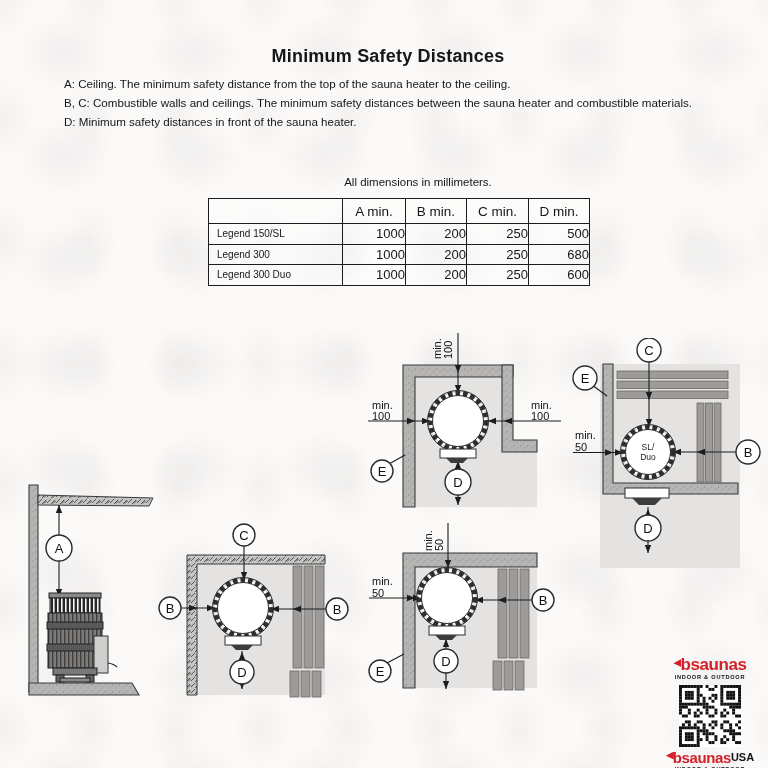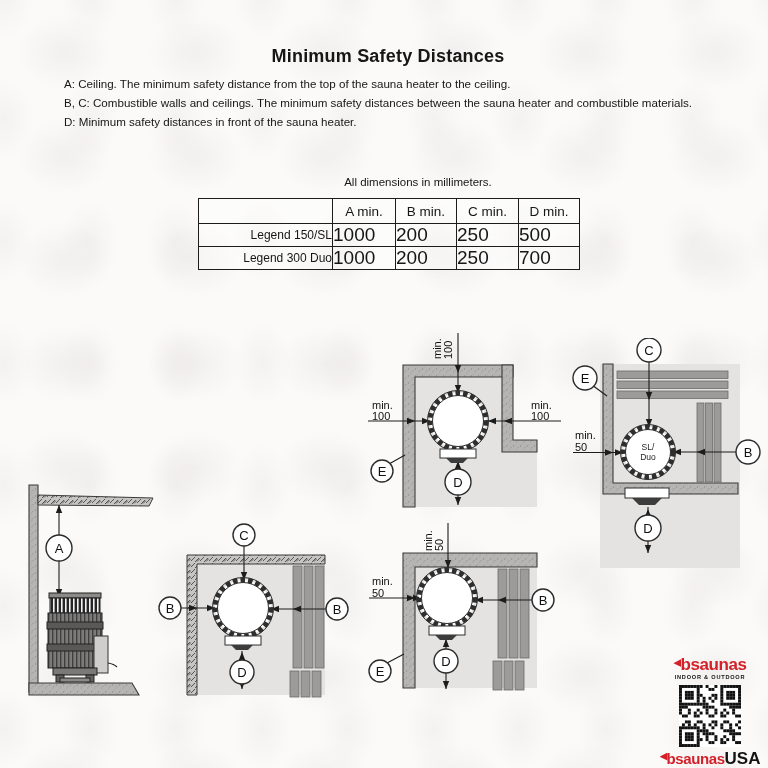--- a/index.html
+++ b/index.html
@@ -10,25 +10,25 @@
     background-image:
       radial-gradient(closest-side, rgba(160,152,148,.10), rgba(160,152,148,0) 72%),
       radial-gradient(closest-side, rgba(160,152,148,.08), rgba(160,152,148,0) 68%);
     background-size:130px 104px, 86px 122px;
     background-position:0 0, 47px 58px;
   }
   .abs{position:absolute;}
   #title{top:30px;left:4px;width:768px;text-align:center;font-size:18px;font-weight:bold;letter-spacing:.2px;margin-top:16px;}
   #notes{top:74px;left:20px;width:740px;font-size:11.6px;line-height:19.2px;margin-left:44px;}
   #caption{top:176px;left:258px;width:320px;text-align:center;font-size:11.5px;}
-  #dims-table{left:198px;top:198px;border-collapse:collapse;table-layout:fixed;background:rgba(255,255,255,.35);padding-left:12px;}
+  #dims-table{left:208px;top:198px;border-collapse:collapse;table-layout:fixed;background:rgba(255,255,255,.35);padding-left:12px;}
   #dims-table th,#dims-table td{border:1.6px solid #1c1c1c;padding:0;font-weight:normal;}
   #dims-table th{height:24px;font-size:13.5px;text-align:center;}
-  #dims-table td{height:19.5px;font-size:19px;text-align:left;}
-  #dims-table td.model{text-align:right;padding-left:8px;font-size:12px;}
+  #dims-table td{height:19.5px;font-size:13px;text-align:right;}
+  #dims-table td.model{text-align:left;padding-left:8px;font-size:10px;}
   .c0{width:133px;} .c1{width:62px;} .c2{width:60px;} .c3{width:61px;} .c4{width:60px;}
 
   svg text{font-family:"Liberation Sans",sans-serif;}
   .wallM{fill:url(#spk);stroke:#3b3b3b;stroke-width:1.1;}
   .wallW{fill:url(#wood);stroke:#3b3b3b;stroke-width:1;}
   .room{fill:#e4e3e1;}
   .slat{fill:#9c9b9a;stroke:#6b6a69;stroke-width:.8;}
   .dline{stroke:#1c1c1c;stroke-width:1.1;fill:none;}
   .ah{fill:#1c1c1c;stroke:none;}
   .lblC{fill:#fff;stroke:#2b2b2b;stroke-width:1.4;}
@@ -38,21 +38,21 @@
   .ringO{fill:none;stroke:#2e2e2e;stroke-width:1;}
   .front{fill:#fff;stroke:#2e2e2e;stroke-width:1;}
   .frontD{fill:#3c3c3c;}
   .htrT{font-size:8.5px;fill:#222;text-anchor:middle;}
 
   #logo{left:652px;top:656px;width:116px;text-align:center;line-height:1;}
   .brandrow{font-weight:bold;color:#d42028;font-size:17px;letter-spacing:-.4px;display:flex;align-items:center;justify-content:center;}
   .brandrow.small{font-size:15px;}
   .bleaf{display:inline-block;width:8px;height:11px;background:#d42028;clip-path:polygon(100% 0,0 38%,100% 72%);margin-right:-1px;}
   .bchar{font-weight:bold;}
-  .usa{color:#141414;font-size:17px;letter-spacing:0;}
+  .usa{color:#141414;font-size:11px;letter-spacing:0;}
   .tagline{font-weight:bold;color:#141414;font-size:5.6px;letter-spacing:.14em;margin-top:2px;}
   #qr{margin:4px auto 3px auto;display:block;background:#fff;}
 </style>
 </head>
 <body>
 
 <svg width="0" height="0" style="position:absolute" aria-hidden="true">
   <defs>
     <pattern id="spk" width="7" height="7" patternUnits="userSpaceOnUse">
       <rect width="7" height="7" fill="#b6b5b4"></rect>
@@ -97,25 +97,32 @@
     <th class="c4">D min.</th>
   </tr>
   <tr>
     <td class="model">Legend 150/SL</td>
     <td>1000</td>
     <td>200</td>
     <td>250</td>
     <td>500</td>
   </tr>
   <tr>
+    <td class="model">Legend 300</td>
+    <td>1000</td>
+    <td>200</td>
+    <td>250</td>
+    <td>680</td>
+  </tr>
+  <tr>
     <td class="model">Legend 300 Duo</td>
     <td>1000</td>
     <td>200</td>
     <td>250</td>
-    <td>700</td>
+    <td>600</td>
   </tr>
 </tbody>
   </table>
 
 <svg class="abs" style="left:20px;top:480px" width="160" height="228" viewBox="0 0 160 228">
   <polygon class="wallM" points="9,5 18,5 18,212 9,212"></polygon>
   <polygon class="wallW" points="18,15 133,18 129,26 18,25"></polygon>
   <polygon class="wallM" points="9,203 112,203 119,215 9,215"></polygon>
   <line class="dline" x1="39" y1="25" x2="39" y2="117"></line>
   <path class="ah" d="M39,25 l-3.2,8 h6.4 z"></path>

